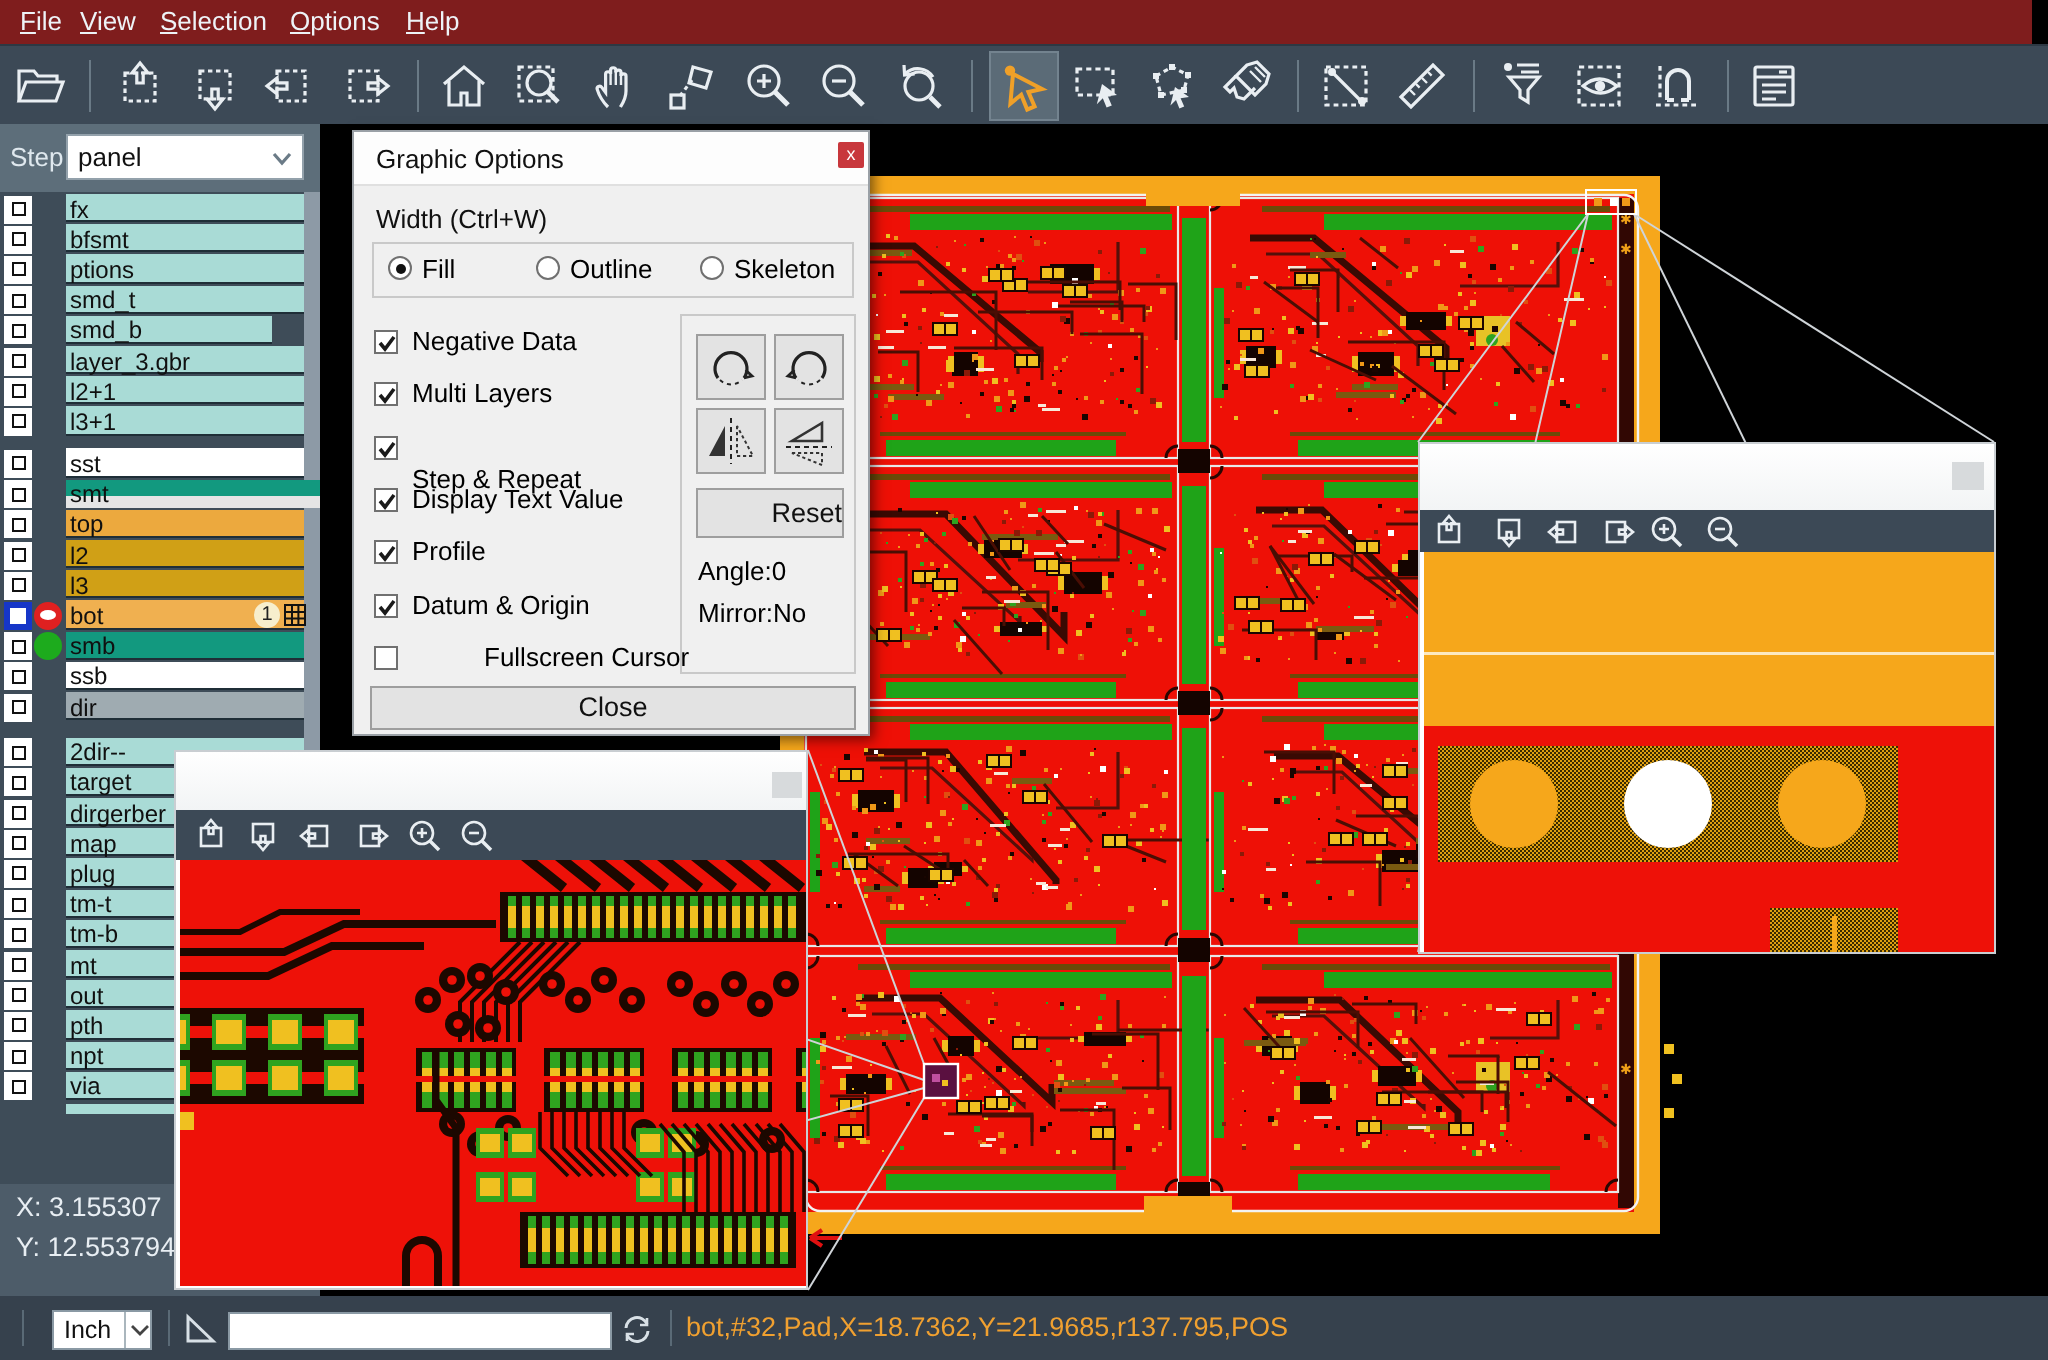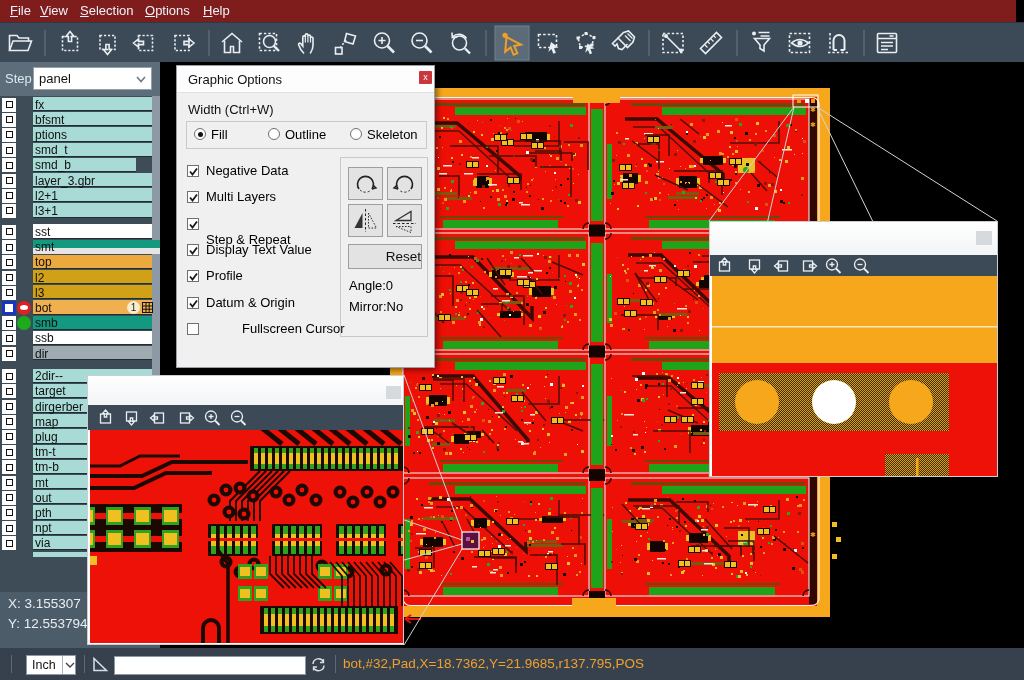--- a/index.html
+++ b/index.html
@@ -2166,20 +2166,23 @@
       <div class="abs" style="left:210px;top:138px;width:35px;height:33px;background:#e3e3e3;border:1px solid #9e9e9e;"><svg width="33" height="31">
           <path d="M5 18.5 h23" stroke="#222" stroke-width="1" stroke-dasharray="2.5 2"></path>
           <path d="M8 15.5 h15 l0-9 z" fill="none" stroke="#333" stroke-width="1.3"></path>
           <path d="M8 21.5 h15 l0 6 z" fill="none" stroke="#333" stroke-width="1" stroke-dasharray="1.6 1.4"></path>
         </svg></div>
       <div class="abs" style="left:171px;top:178px;width:74px;height:25px;background:#e3e3e3;border:1px solid #9e9e9e;">
         <div style="text-align:right;font-size:13.5px;padding-top:4px;color:#111;">Reset</div>
       </div>
       <span class="abs" style="left:172px;top:212px;font-size:13px;">Angle:0</span>
       <span class="abs" style="left:172px;top:233px;font-size:13px;">Mirror:No</span>
+      <div class="abs" style="left:8px;top:277px;width:243px;height:22px;background:#e3e3e3;border:1px solid #9e9e9e;">
+        <div style="text-align:center;font-size:13.5px;padding-top:2px;color:#111;">Close</div>
+      </div>
     </div>
     <div class="abs" style="left:87px;top:375px;width:317px;height:270px;background:#fff;border:1px solid #c9ced2;">
       <div class="abs" style="left:0;top:0;width:315px;height:29px;background:linear-gradient(#ffffff,#f2f4f5);">
         <div class="abs" style="left:298px;top:10px;width:15px;height:13px;background:#d7dadc;"></div>
       </div>
       <div class="abs" style="left:0;top:29px;width:315px;height:25px;background:#3c4956;"><svg width="315" height="25" stroke="#e9eef2" stroke-width="1.3" fill="none">
           <defs>
             <g id="i-folder">
               <path d="M3.5 21.5 V6.5 h7.5 l2 2.5 h9.5 v3.5" fill="none"></path>
               <path d="M3.5 21.5 l3.5-9.5 h18.5 l-3.5 9.5 z" fill="none"></path>

